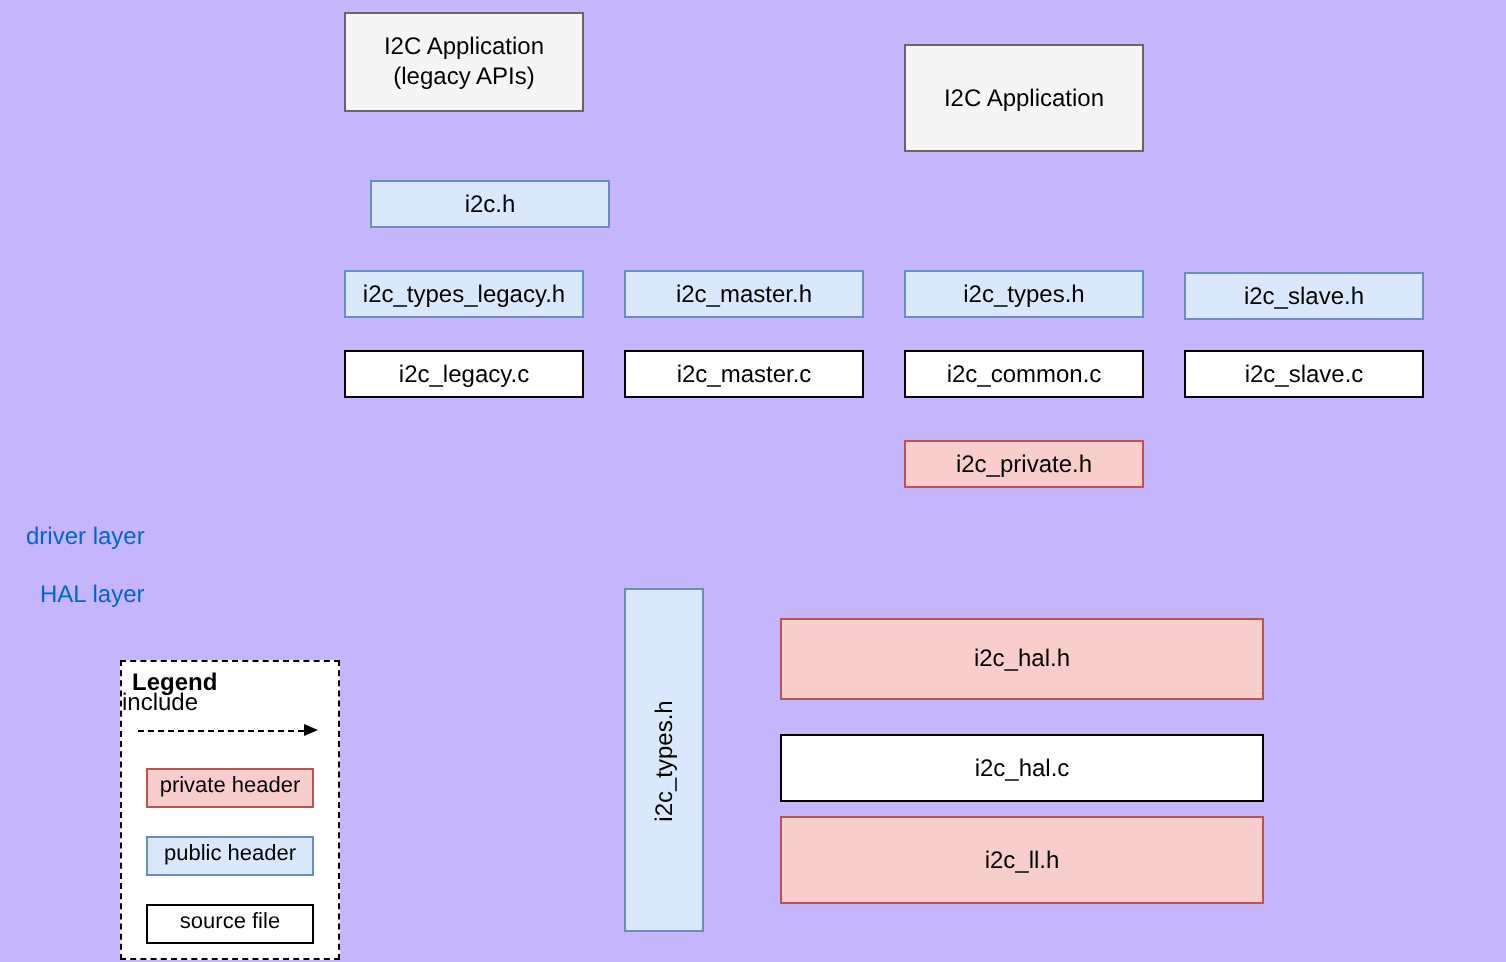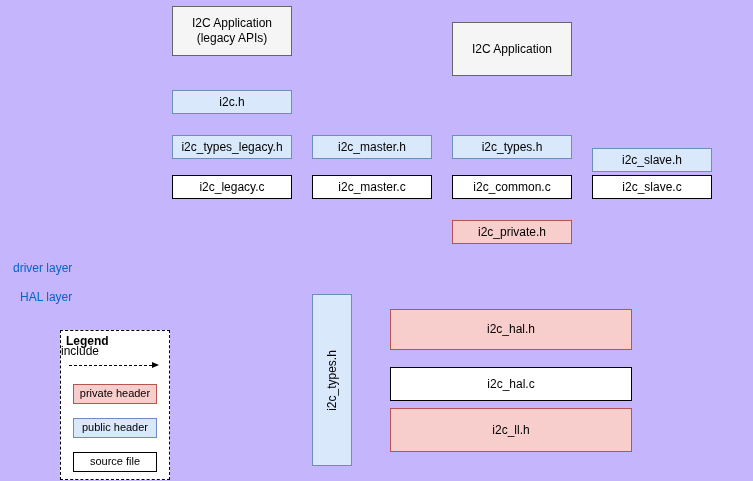--- a/index.html
+++ b/index.html
@@ -84,29 +84,29 @@
 </head>
 <body>
 
 <div class="canvas">
 
   <div class="node app" style="left:172px; top:6px; width:120px; height:50px;">I2C Application
 (legacy APIs)</div>
 
   <div class="node app" style="left:452px; top:22px; width:120px; height:54px;">I2C Application</div>
 
-  <div class="node pub" style="left:172px; top:90px; width:120px; height:24px;">i2c.h</div>
+  <div class="node pub" style="left:185px; top:90px; width:120px; height:24px;">i2c.h</div>
 
   <div class="node pub" style="left:172px; top:135px; width:120px; height:24px;">i2c_types_legacy.h</div>
 
   <div class="node pub" style="left:312px; top:135px; width:120px; height:24px;">i2c_master.h</div>
 
   <div class="node pub" style="left:452px; top:135px; width:120px; height:24px;">i2c_types.h</div>
 
-  <div class="node pub" style="left:592px; top:148px; width:120px; height:24px;">i2c_slave.h</div>
+  <div class="node pub" style="left:592px; top:136px; width:120px; height:24px;">i2c_slave.h</div>
 
   <div class="node src" style="left:172px; top:175px; width:120px; height:24px;">i2c_legacy.c</div>
 
   <div class="node src" style="left:312px; top:175px; width:120px; height:24px;">i2c_master.c</div>
 
   <div class="node src" style="left:452px; top:175px; width:120px; height:24px;">i2c_common.c</div>
 
   <div class="node src" style="left:592px; top:175px; width:120px; height:24px;">i2c_slave.c</div>
 
   <div class="node priv" style="left:452px; top:220px; width:120px; height:24px;">i2c_private.h</div>

